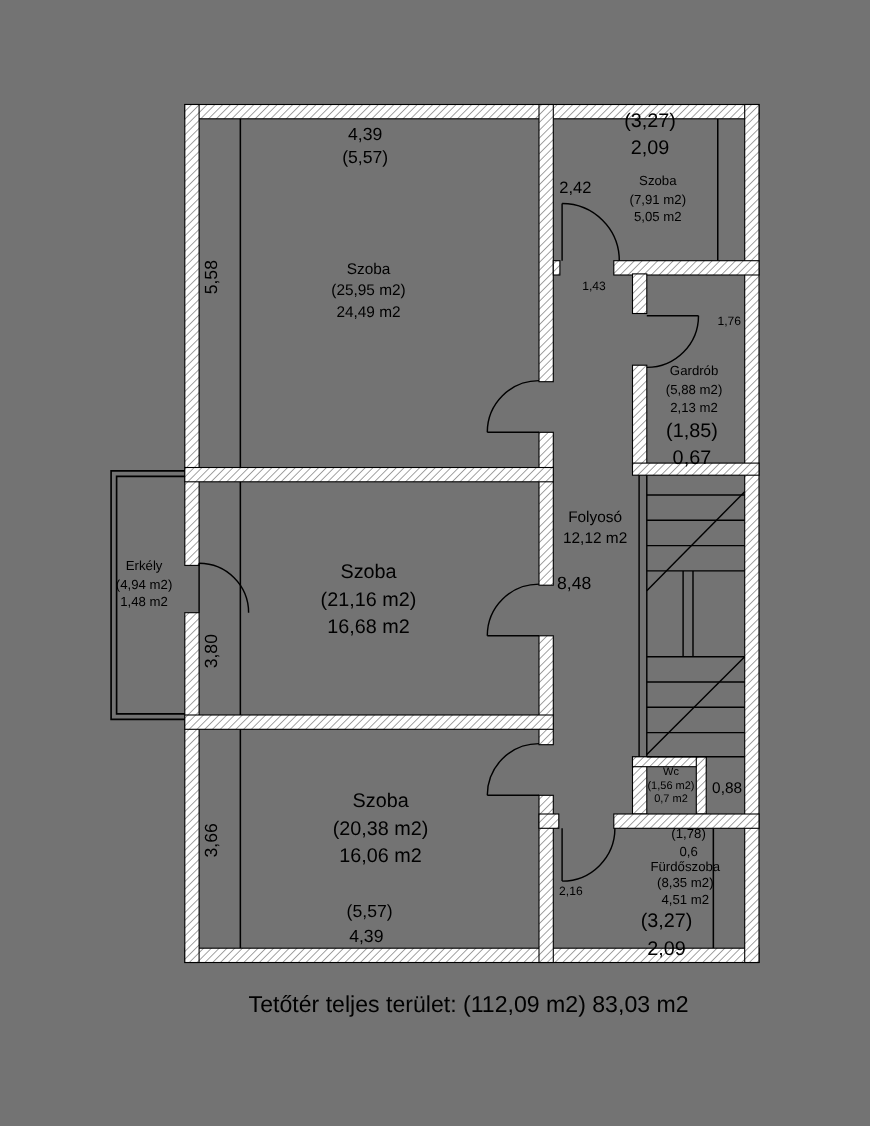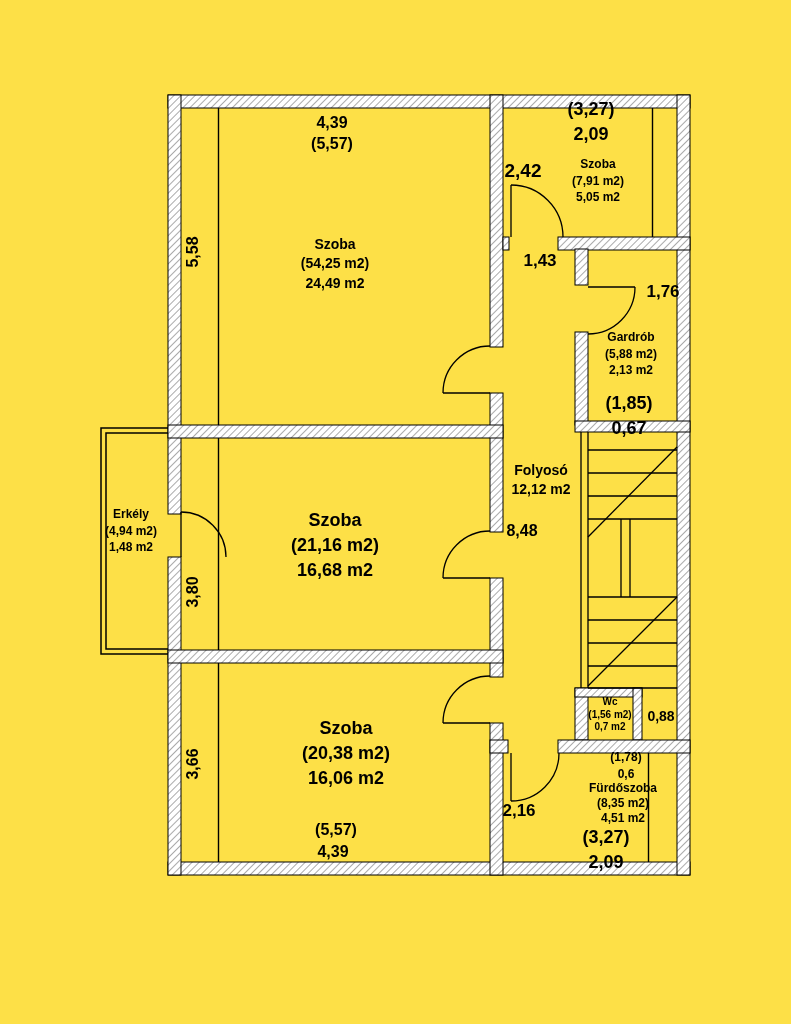--- a/index.html
+++ b/index.html
@@ -1,31 +1,31 @@
 <!DOCTYPE html>
 <html><head>
 <meta charset="utf-8">
 <style>
   * { margin:0; padding:0; box-sizing:border-box; }
   html,body { background:#fff; }
   body { font-family:"Liberation Sans", sans-serif; color:#000; }
-  .canvas { position:relative; width:791px; height:1024px; background:#fde047; overflow:hidden;font-weight:bold; }
+  .canvas { position:relative; width:791px; height:1024px; background:#737373; overflow:hidden; }
   svg.plan { position:absolute; left:0; top:0; }
   .lbl { position:absolute; transform:translate(-50%,-50%); white-space:nowrap; text-align:center; color:#000; }
   .rot { transform:translate(-50%,-50%) rotate(-90deg); }
   .stack { line-height:1.38; }
   .stack span { display:block; }
   .tight { line-height:1.25; }
   .f10 { font-size:10px; }
   .f12 { font-size:12px; }
   .f13 { font-size:18px; }
   .f14 { font-size:14px; }
-  .f15 { font-size:17px; }
+  .f15 { font-size:11px; }
   .f16 { font-size:16px; }
-  .f19 { font-size:19px; }
+  .f19 { font-size:15px; }
   .caption { position:absolute; left:426px; top:914px; transform:translate(-50%,-50%); font-size:21px; white-space:nowrap; }
 </style>
 </head>
 <body>
 
 <div class="canvas">
 
   <svg class="plan" width="791" height="1024" viewBox="0 0 791 1024">
     <defs>
       <pattern id="hatch" width="5" height="5" patternUnits="userSpaceOnUse" patternTransform="rotate(45)">
@@ -130,21 +130,21 @@
         <line x1="181" y1="557" x2="181" y2="512"></line>
         <path d="M181,512 A45,45 0 0 1 226,557"></path>
       </g>
     </g>
   </svg>
 
   <div class="lbl f16" style="left:332px; top:123px;">4,39</div>
   <div class="lbl f16" style="left:332px; top:144px;">(5,57)</div>
   <div class="lbl stack f14" style="left:335px; top:264px;">
     <span>Szoba</span>
-    <span>(54,25 m2)</span>
+    <span>(25,95 m2)</span>
     <span>24,49 m2</span>
   </div>
   <div class="lbl rot f16" style="left:193px; top:252px;">5,58</div>
 
   <div class="lbl stack f13" style="left:591px; top:122px;">
     <span>(3,27)</span>
     <span>2,09</span>
   </div>
   <div class="lbl f19" style="left:523px; top:171px;">2,42</div>
   <div class="lbl stack f12" style="left:598px; top:181px;">
@@ -153,21 +153,21 @@
     <span>5,05 m2</span>
   </div>
   <div class="lbl f15" style="left:540px; top:261px;">1,43</div>
   <div class="lbl f15" style="left:663px; top:292px;">1,76</div>
 
   <div class="lbl stack f12" style="left:631px; top:354px;">
     <span>Gardrób</span>
     <span>(5,88 m2)</span>
     <span>2,13 m2</span>
   </div>
-  <div class="lbl stack f13" style="left:629px; top:416px;">
+  <div class="lbl stack f13" style="left:629px; top:404px;">
     <span>(1,85)</span>
     <span>0,67</span>
   </div>
 
   <div class="lbl stack f14" style="left:541px; top:480px;">
     <span>Folyosó</span>
     <span>12,12 m2</span>
   </div>
   <div class="lbl f16" style="left:522px; top:531px;">8,48</div>
 
@@ -208,14 +208,15 @@
     <span>Fürdőszoba</span>
     <span>(8,35 m2)</span>
     <span>4,51 m2</span>
   </div>
   <div class="lbl f15" style="left:519px; top:811px;">2,16</div>
   <div class="lbl stack f13" style="left:606px; top:850px;">
     <span>(3,27)</span>
     <span>2,09</span>
   </div>
 
+  <div class="caption">Tetőtér teljes terület: (112,09 m2) 83,03 m2</div>
 
 </div>
 
 </body></html>

